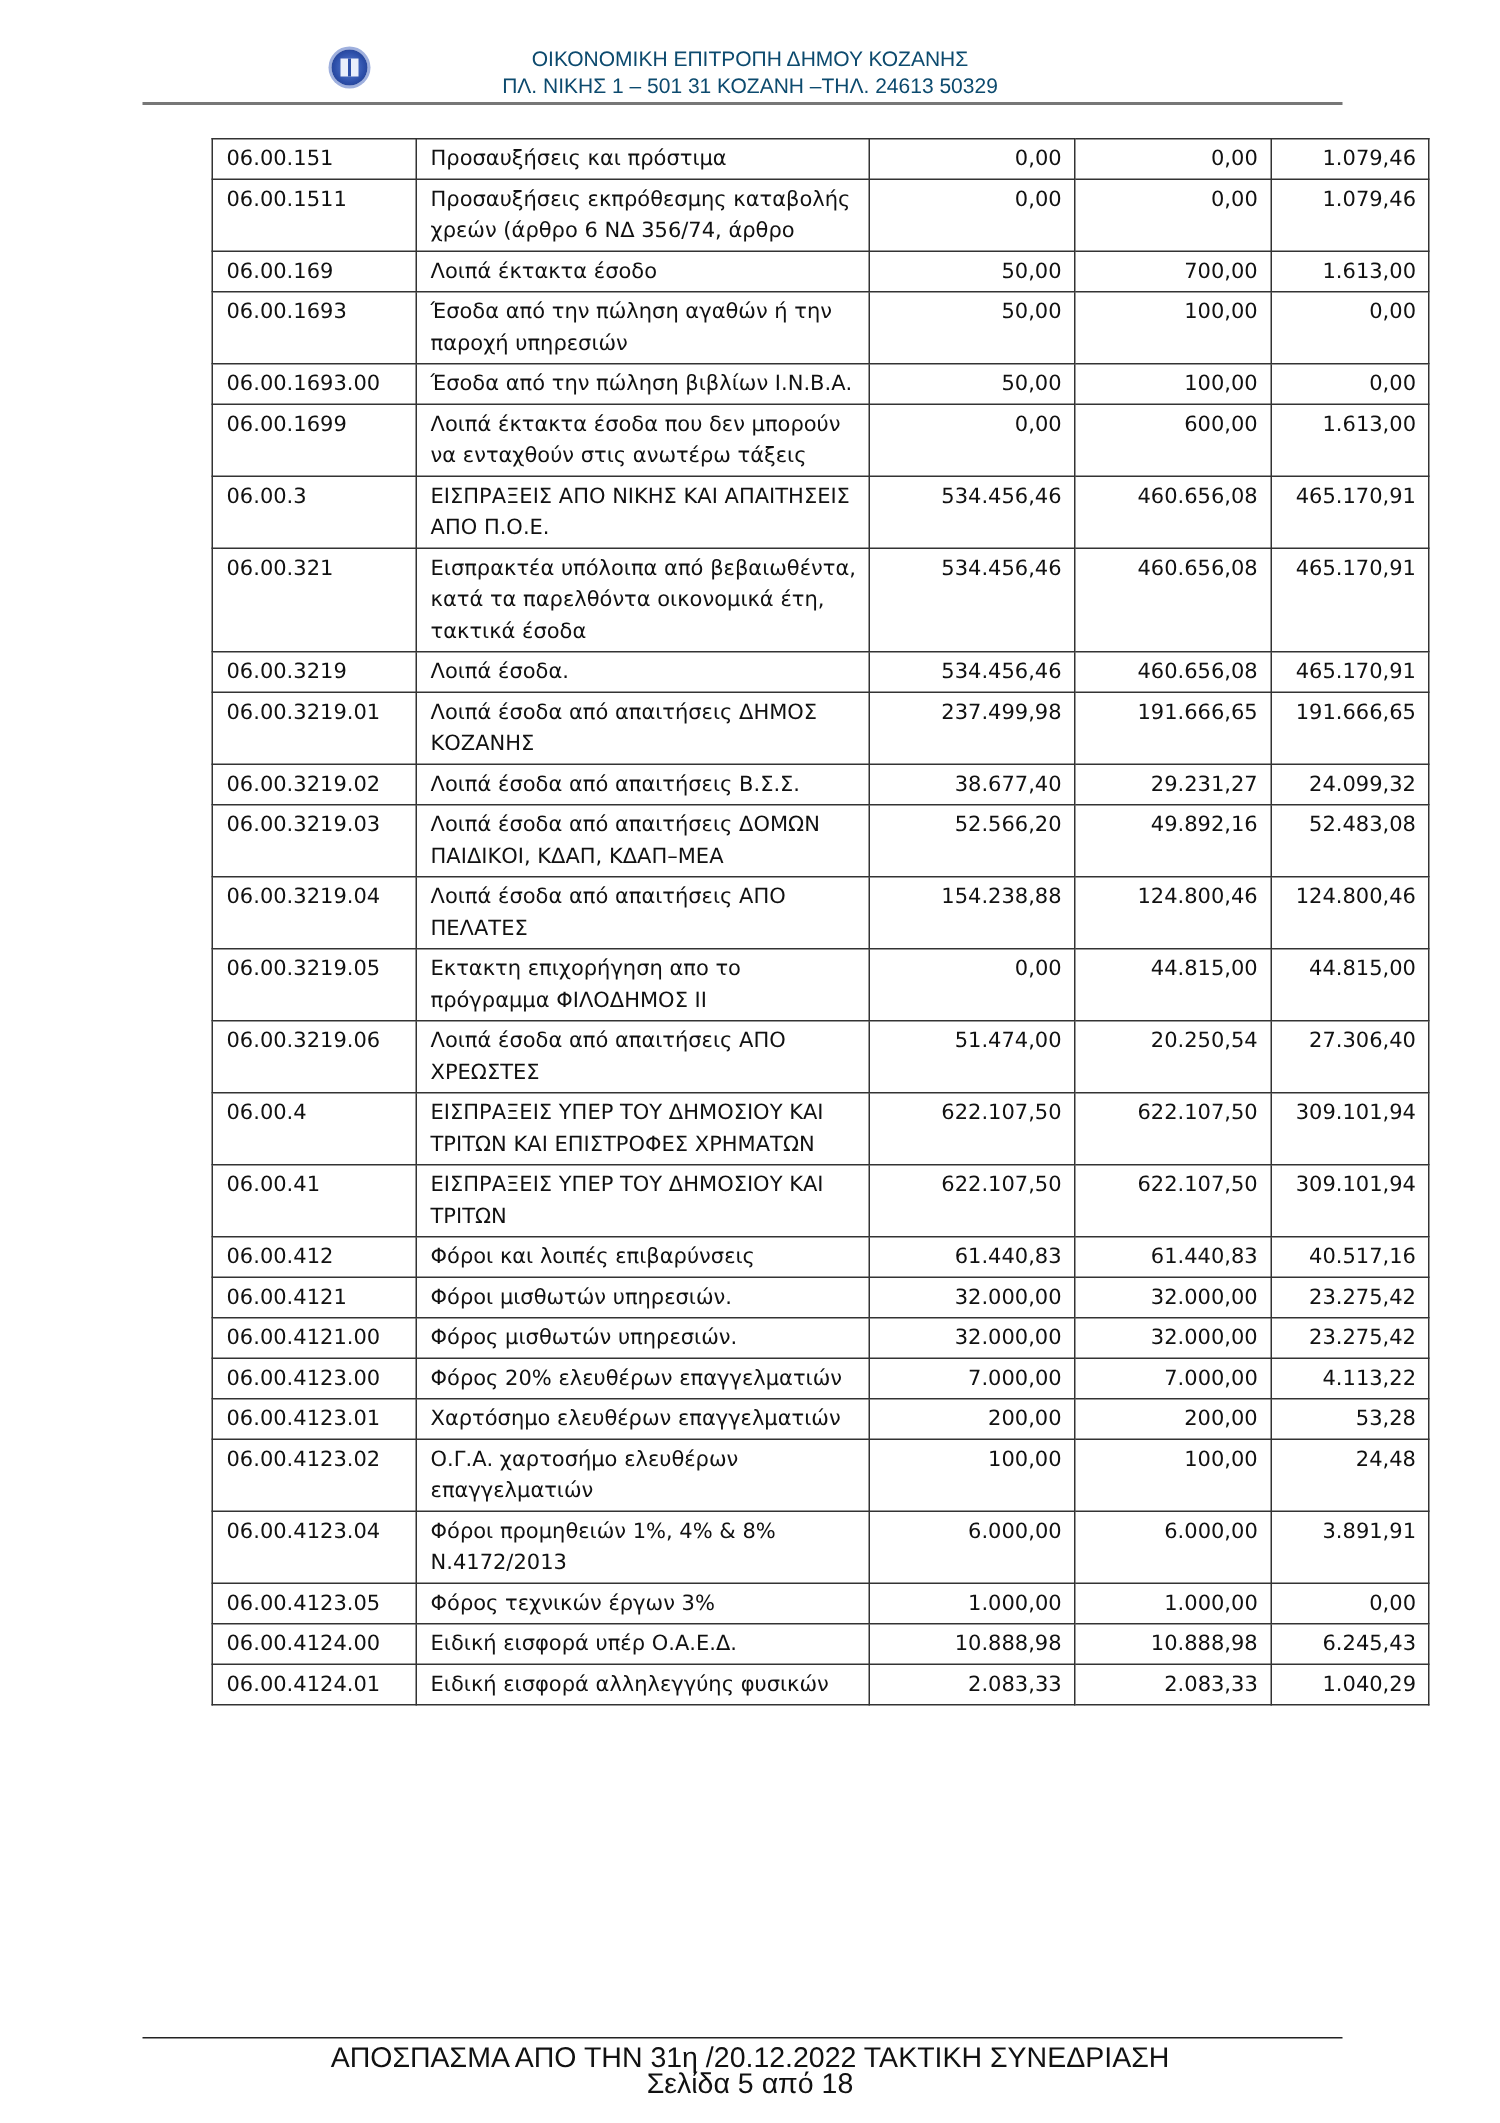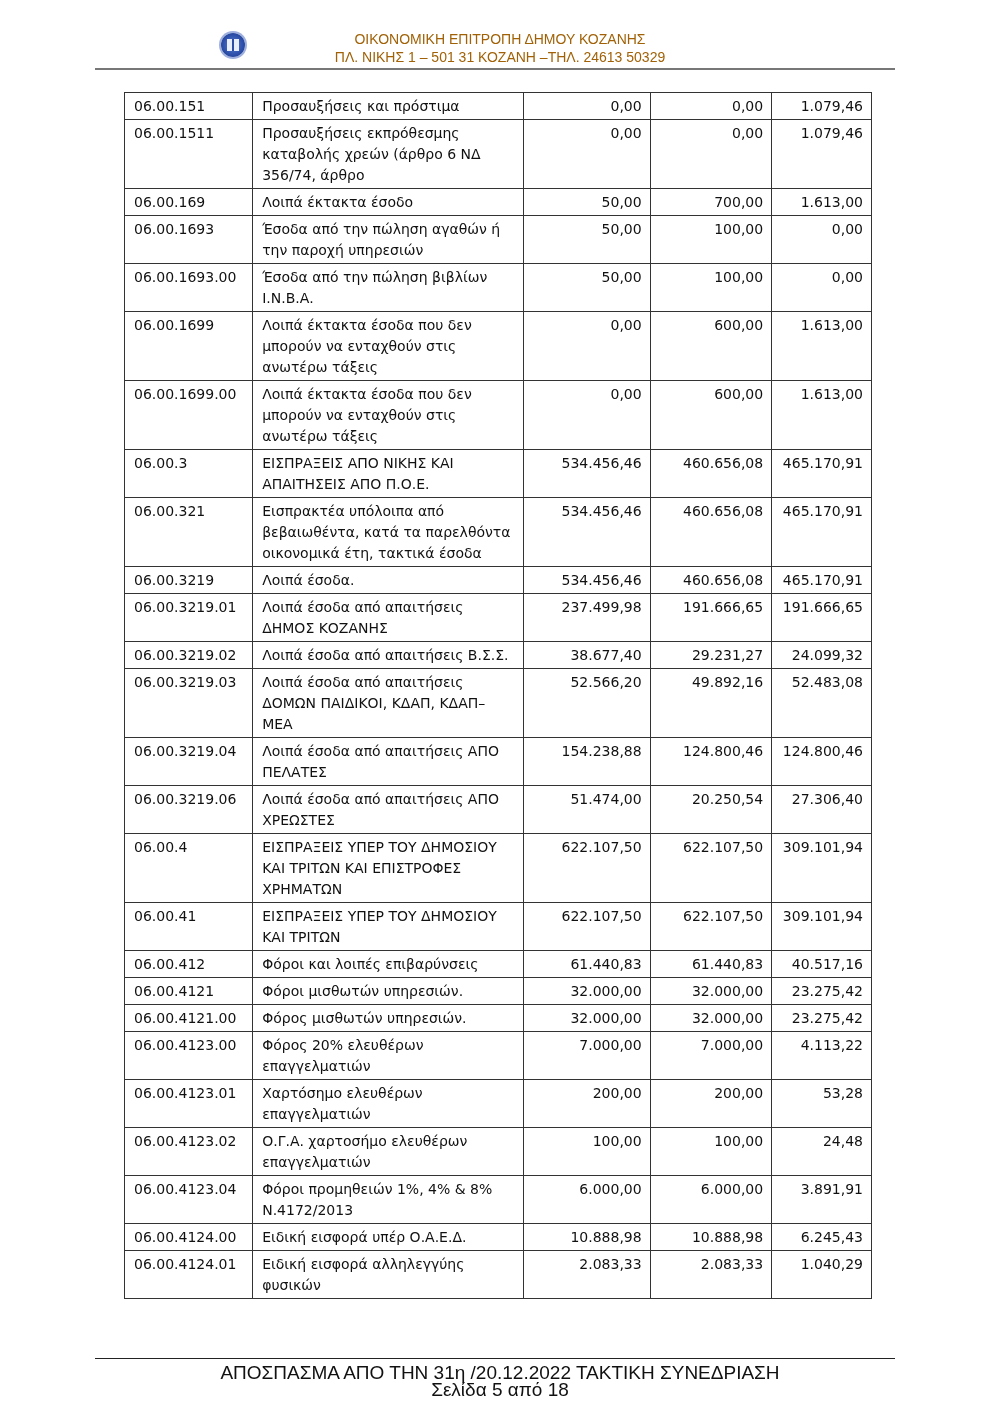--- a/index.html
+++ b/index.html
@@ -1,22 +1,22 @@
 <!DOCTYPE html>
 <html><head>
 <meta charset="utf-8">
 <style>
   html, body { margin: 0; padding: 0; background: #ffffff; }
   body { width: 1000px; height: 1415px; position: relative; font-family: "DejaVu Sans", sans-serif; color: #111; }
-  .header { position: absolute; top: 30px; left: 0; width: 1000px; text-align: center; font-family: "Liberation Sans", sans-serif; font-size: 14px; line-height: 18px; color: #a16207; }
+  .header { position: absolute; top: 30px; left: 0; width: 1000px; text-align: center; font-family: "Liberation Sans", sans-serif; font-size: 14px; line-height: 18px; color: #0c4a6e; }
   .logo { position: absolute; left: 221px; top: 33px; width: 24px; height: 24px; border-radius: 50%; background: radial-gradient(circle, #5b7fd6 0%, #2c4ea8 60%, #1d3680 100%); box-shadow: 0 0 0 2px #9fb0de; }
   .logo::before { content: ""; position: absolute; left: 6px; top: 6px; width: 12px; height: 12px; background: #e9eefb; }
   .logo::after { content: ""; position: absolute; left: 11px; top: 6px; width: 2px; height: 12px; background: #2c4ea8; box-shadow: -5px 5px 0 -0px transparent; }
   .header-rule { position: absolute; left: 95px; top: 68px; width: 800px; height: 2px; background: #777; }
-  table.budget { position: absolute; left: 124px; top: 92px; width: 748px; border-collapse: collapse; font-size: 14px; }
+  table.budget { position: absolute; left: 141px; top: 92px; width: 812px; border-collapse: collapse; font-size: 14px; }
   table.budget td { border: 1px solid #333; padding: 3px 8px 2px 9px; vertical-align: top; line-height: 21px; }
   td.code { width: 111px; }
   td.desc { width: 268px; }
   td.num { text-align: right; width: 112px; }
   td.num2 { text-align: right; width: 106px; }
   td.num3 { text-align: right; width: 82px; }
   .footer-rule { position: absolute; left: 95px; top: 1358px; width: 800px; height: 1px; background: #222; }
   .footer { position: absolute; top: 1364px; left: 0; width: 1000px; text-align: center; font-family: "Liberation Sans", sans-serif; font-size: 19px; line-height: 17px; color: #111; }
 </style>
 </head>
@@ -67,27 +67,20 @@
         <td class="num3">0,00</td>
       </tr>
       <tr>
         <td class="code">06.00.1699</td>
         <td class="desc">Λοιπά έκτακτα έσοδα που δεν μπορούν να ενταχθούν στις ανωτέρω τάξεις</td>
         <td class="num">0,00</td>
         <td class="num2">600,00</td>
         <td class="num3">1.613,00</td>
       </tr>
       <tr>
-        <td class="code">06.00.1699.00</td>
-        <td class="desc">Λοιπά έκτακτα έσοδα που δεν μπορούν να ενταχθούν στις ανωτέρω τάξεις</td>
-        <td class="num">0,00</td>
-        <td class="num2">600,00</td>
-        <td class="num3">1.613,00</td>
-      </tr>
-      <tr>
         <td class="code">06.00.3</td>
         <td class="desc">ΕΙΣΠΡΑΞΕΙΣ ΑΠΟ ΝΙΚΗΣ ΚΑΙ ΑΠΑΙΤΗΣΕΙΣ ΑΠΟ Π.Ο.Ε.</td>
         <td class="num">534.456,46</td>
         <td class="num2">460.656,08</td>
         <td class="num3">465.170,91</td>
       </tr>
       <tr>
         <td class="code">06.00.321</td>
         <td class="desc">Εισπρακτέα υπόλοιπα από βεβαιωθέντα, κατά τα παρελθόντα οικονομικά έτη, τακτικά έσοδα</td>
         <td class="num">534.456,46</td>
@@ -123,20 +116,27 @@
         <td class="num3">52.483,08</td>
       </tr>
       <tr>
         <td class="code">06.00.3219.04</td>
         <td class="desc">Λοιπά έσοδα από απαιτήσεις  ΑΠΟ ΠΕΛΑΤΕΣ</td>
         <td class="num">154.238,88</td>
         <td class="num2">124.800,46</td>
         <td class="num3">124.800,46</td>
       </tr>
       <tr>
+        <td class="code">06.00.3219.05</td>
+        <td class="desc">Εκτακτη επιχορήγηση απο το πρόγραμμα ΦΙΛΟΔΗΜΟΣ ΙΙ</td>
+        <td class="num">0,00</td>
+        <td class="num2">44.815,00</td>
+        <td class="num3">44.815,00</td>
+      </tr>
+      <tr>
         <td class="code">06.00.3219.06</td>
         <td class="desc">Λοιπά έσοδα από απαιτήσεις ΑΠΟ ΧΡΕΩΣΤΕΣ</td>
         <td class="num">51.474,00</td>
         <td class="num2">20.250,54</td>
         <td class="num3">27.306,40</td>
       </tr>
       <tr>
         <td class="code">06.00.4</td>
         <td class="desc">ΕΙΣΠΡΑΞΕΙΣ ΥΠΕΡ ΤΟΥ ΔΗΜΟΣΙΟΥ ΚΑΙ ΤΡΙΤΩΝ ΚΑΙ ΕΠΙΣΤΡΟΦΕΣ ΧΡΗΜΑΤΩΝ</td>
         <td class="num">622.107,50</td>
@@ -193,20 +193,27 @@
         <td class="num3">24,48</td>
       </tr>
       <tr>
         <td class="code">06.00.4123.04</td>
         <td class="desc">Φόροι προμηθειών 1%, 4% &amp; 8% Ν.4172/2013</td>
         <td class="num">6.000,00</td>
         <td class="num2">6.000,00</td>
         <td class="num3">3.891,91</td>
       </tr>
       <tr>
+        <td class="code">06.00.4123.05</td>
+        <td class="desc">Φόρος τεχνικών έργων 3%</td>
+        <td class="num">1.000,00</td>
+        <td class="num2">1.000,00</td>
+        <td class="num3">0,00</td>
+      </tr>
+      <tr>
         <td class="code">06.00.4124.00</td>
         <td class="desc">Ειδική εισφορά υπέρ Ο.Α.Ε.Δ.</td>
         <td class="num">10.888,98</td>
         <td class="num2">10.888,98</td>
         <td class="num3">6.245,43</td>
       </tr>
       <tr>
         <td class="code">06.00.4124.01</td>
         <td class="desc">Ειδική εισφορά αλληλεγγύης φυσικών</td>
         <td class="num">2.083,33</td>

